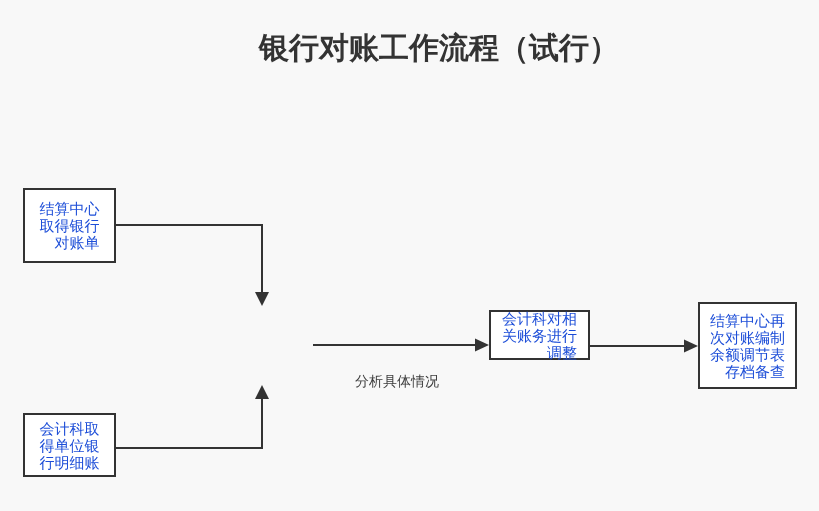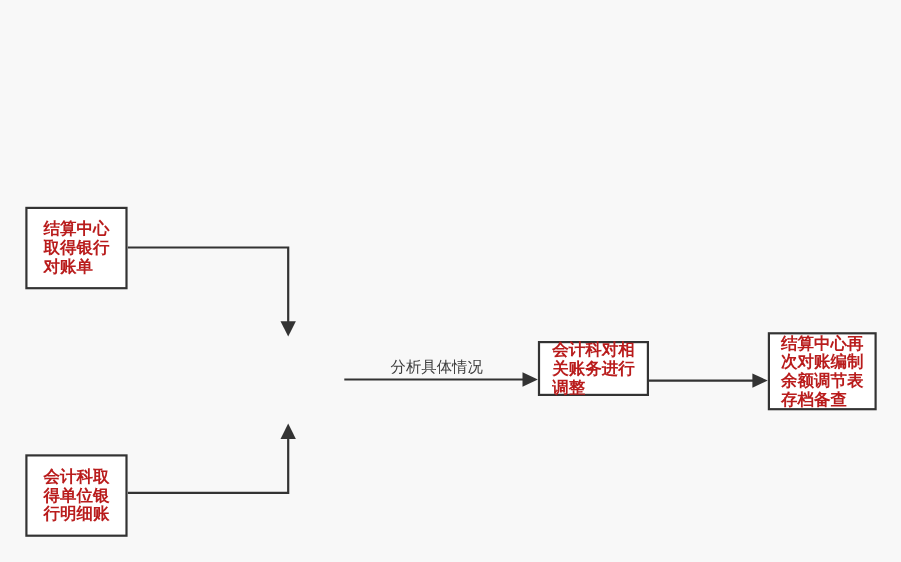--- a/index.html
+++ b/index.html
@@ -24,41 +24,41 @@
     font-weight: bold;
     color: #333333;
     letter-spacing: 0px;
     white-space: nowrap;
   }
   .flow-node {
     position: absolute;
     box-sizing: border-box;
     background: #ffffff;
     border: 2px solid #333333;
-    color: #b91c1c;
+    color: #1d4ed8;
     font-size: 15px;
     line-height: 17px;
-    text-align: left;
+    text-align: right;
     white-space: pre-line;
     display: flex;
     align-items: center;
     justify-content: center;
-    font-weight: bold;
   }
   .node-1 { left: 23px;  top: 188px; width: 93px;  height: 75px; }
-  .node-2 { left: 23px;  top: 413px; width: 93px;  height: 75px; }
+  .node-2 { left: 23px;  top: 413px; width: 93px;  height: 64px; }
   .node-3 { left: 210px; top: 305px; width: 103px; height: 80px; }
   .node-4 { left: 489px; top: 310px; width: 101px; height: 50px; }
-  .node-5 { left: 698px; top: 302px; width: 99px;  height: 71px; }
+  .node-5 { left: 698px; top: 302px; width: 99px;  height: 87px; }
   .edge-label {
     position: absolute;
     color: #3d3d3d;
     font-size: 14px;
     line-height: 15px;
     white-space: nowrap;
+    margin-top: 48px;
   }
   .edge-label-above { left: 355px; top: 326px; }
   .edge-label-below { left: 330px; top: 351px; }
   .connectors {
     position: absolute;
     left: 0;
     top: 0;
     pointer-events: none;
   }
   .connectors path {
@@ -69,20 +69,21 @@
   .connectors polygon {
     fill: #333333;
     stroke: none;
   }
 </style>
 </head>
 <body>
 
 <div class="canvas">
 
+  <h1 class="diagram-title">银行对账工作流程（试行）</h1>
 
   <svg class="connectors" width="819" height="511" viewBox="0 0 819 511">
 
     <g>
       <path d="M116,225 H262 V293"></path>
       <polygon points="262,306 255,292 269,292"></polygon>
     </g>
 
     <g>
       <path d="M116,448 H262 V398"></path>

